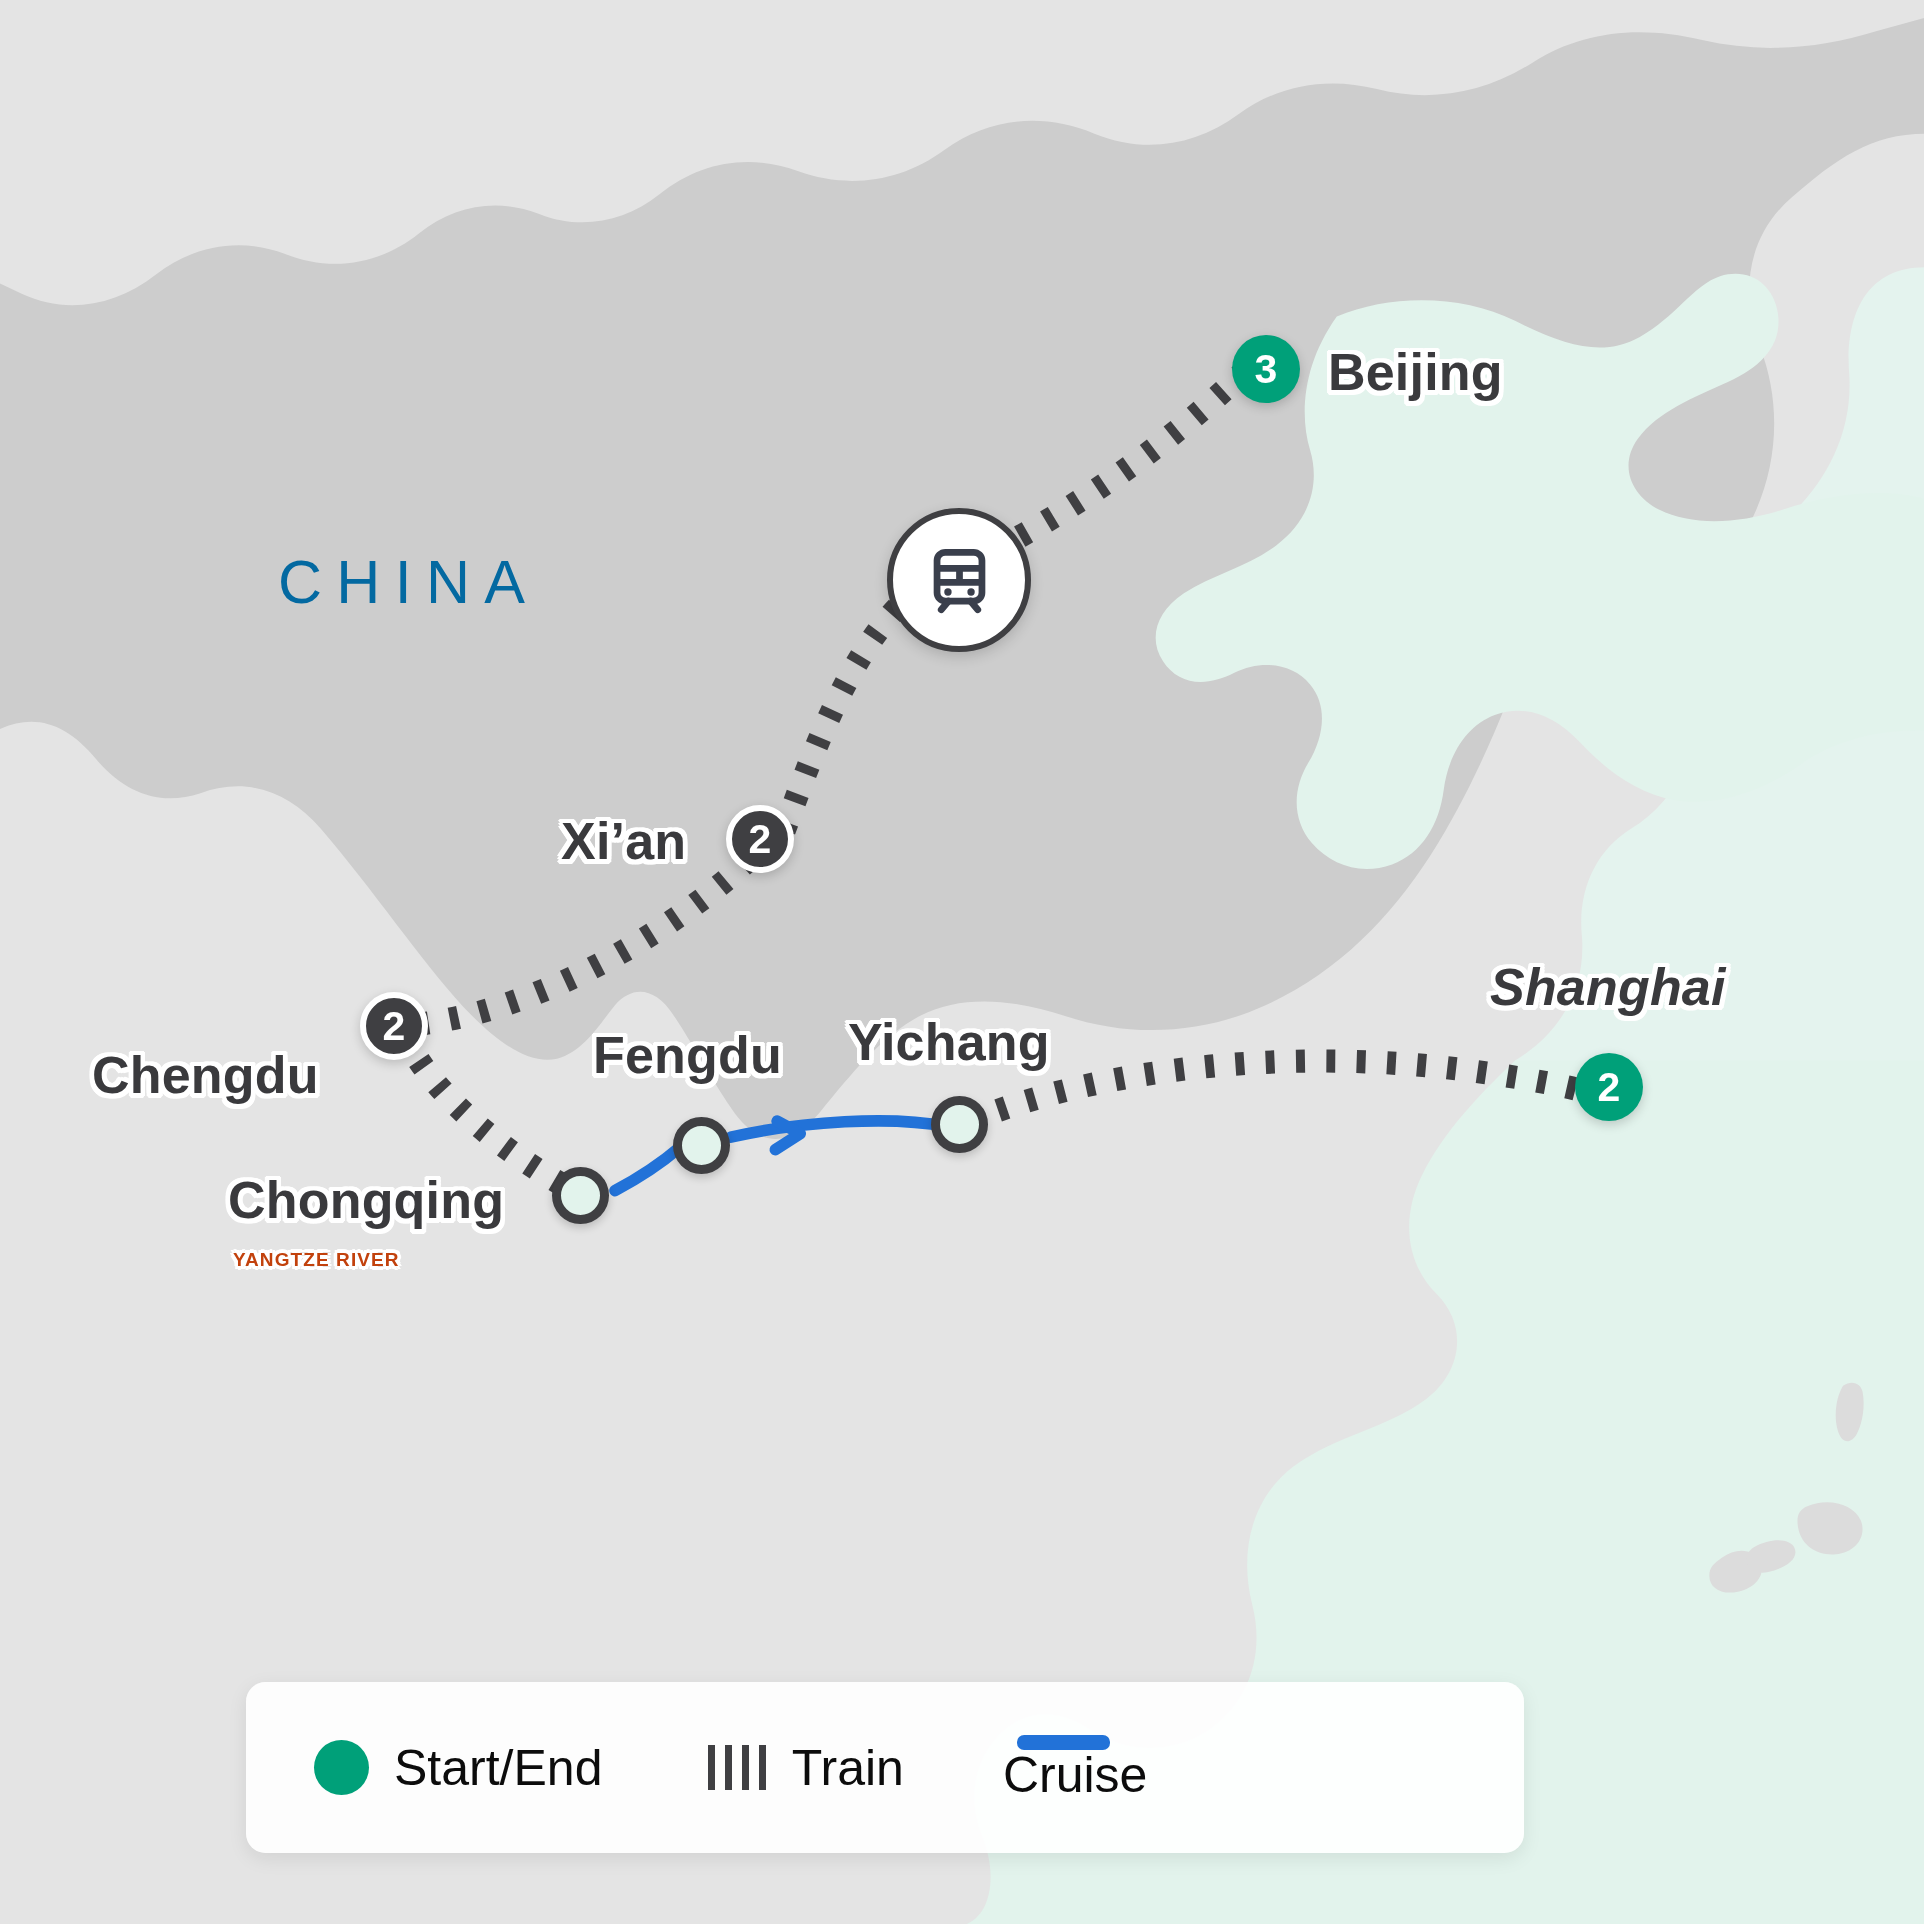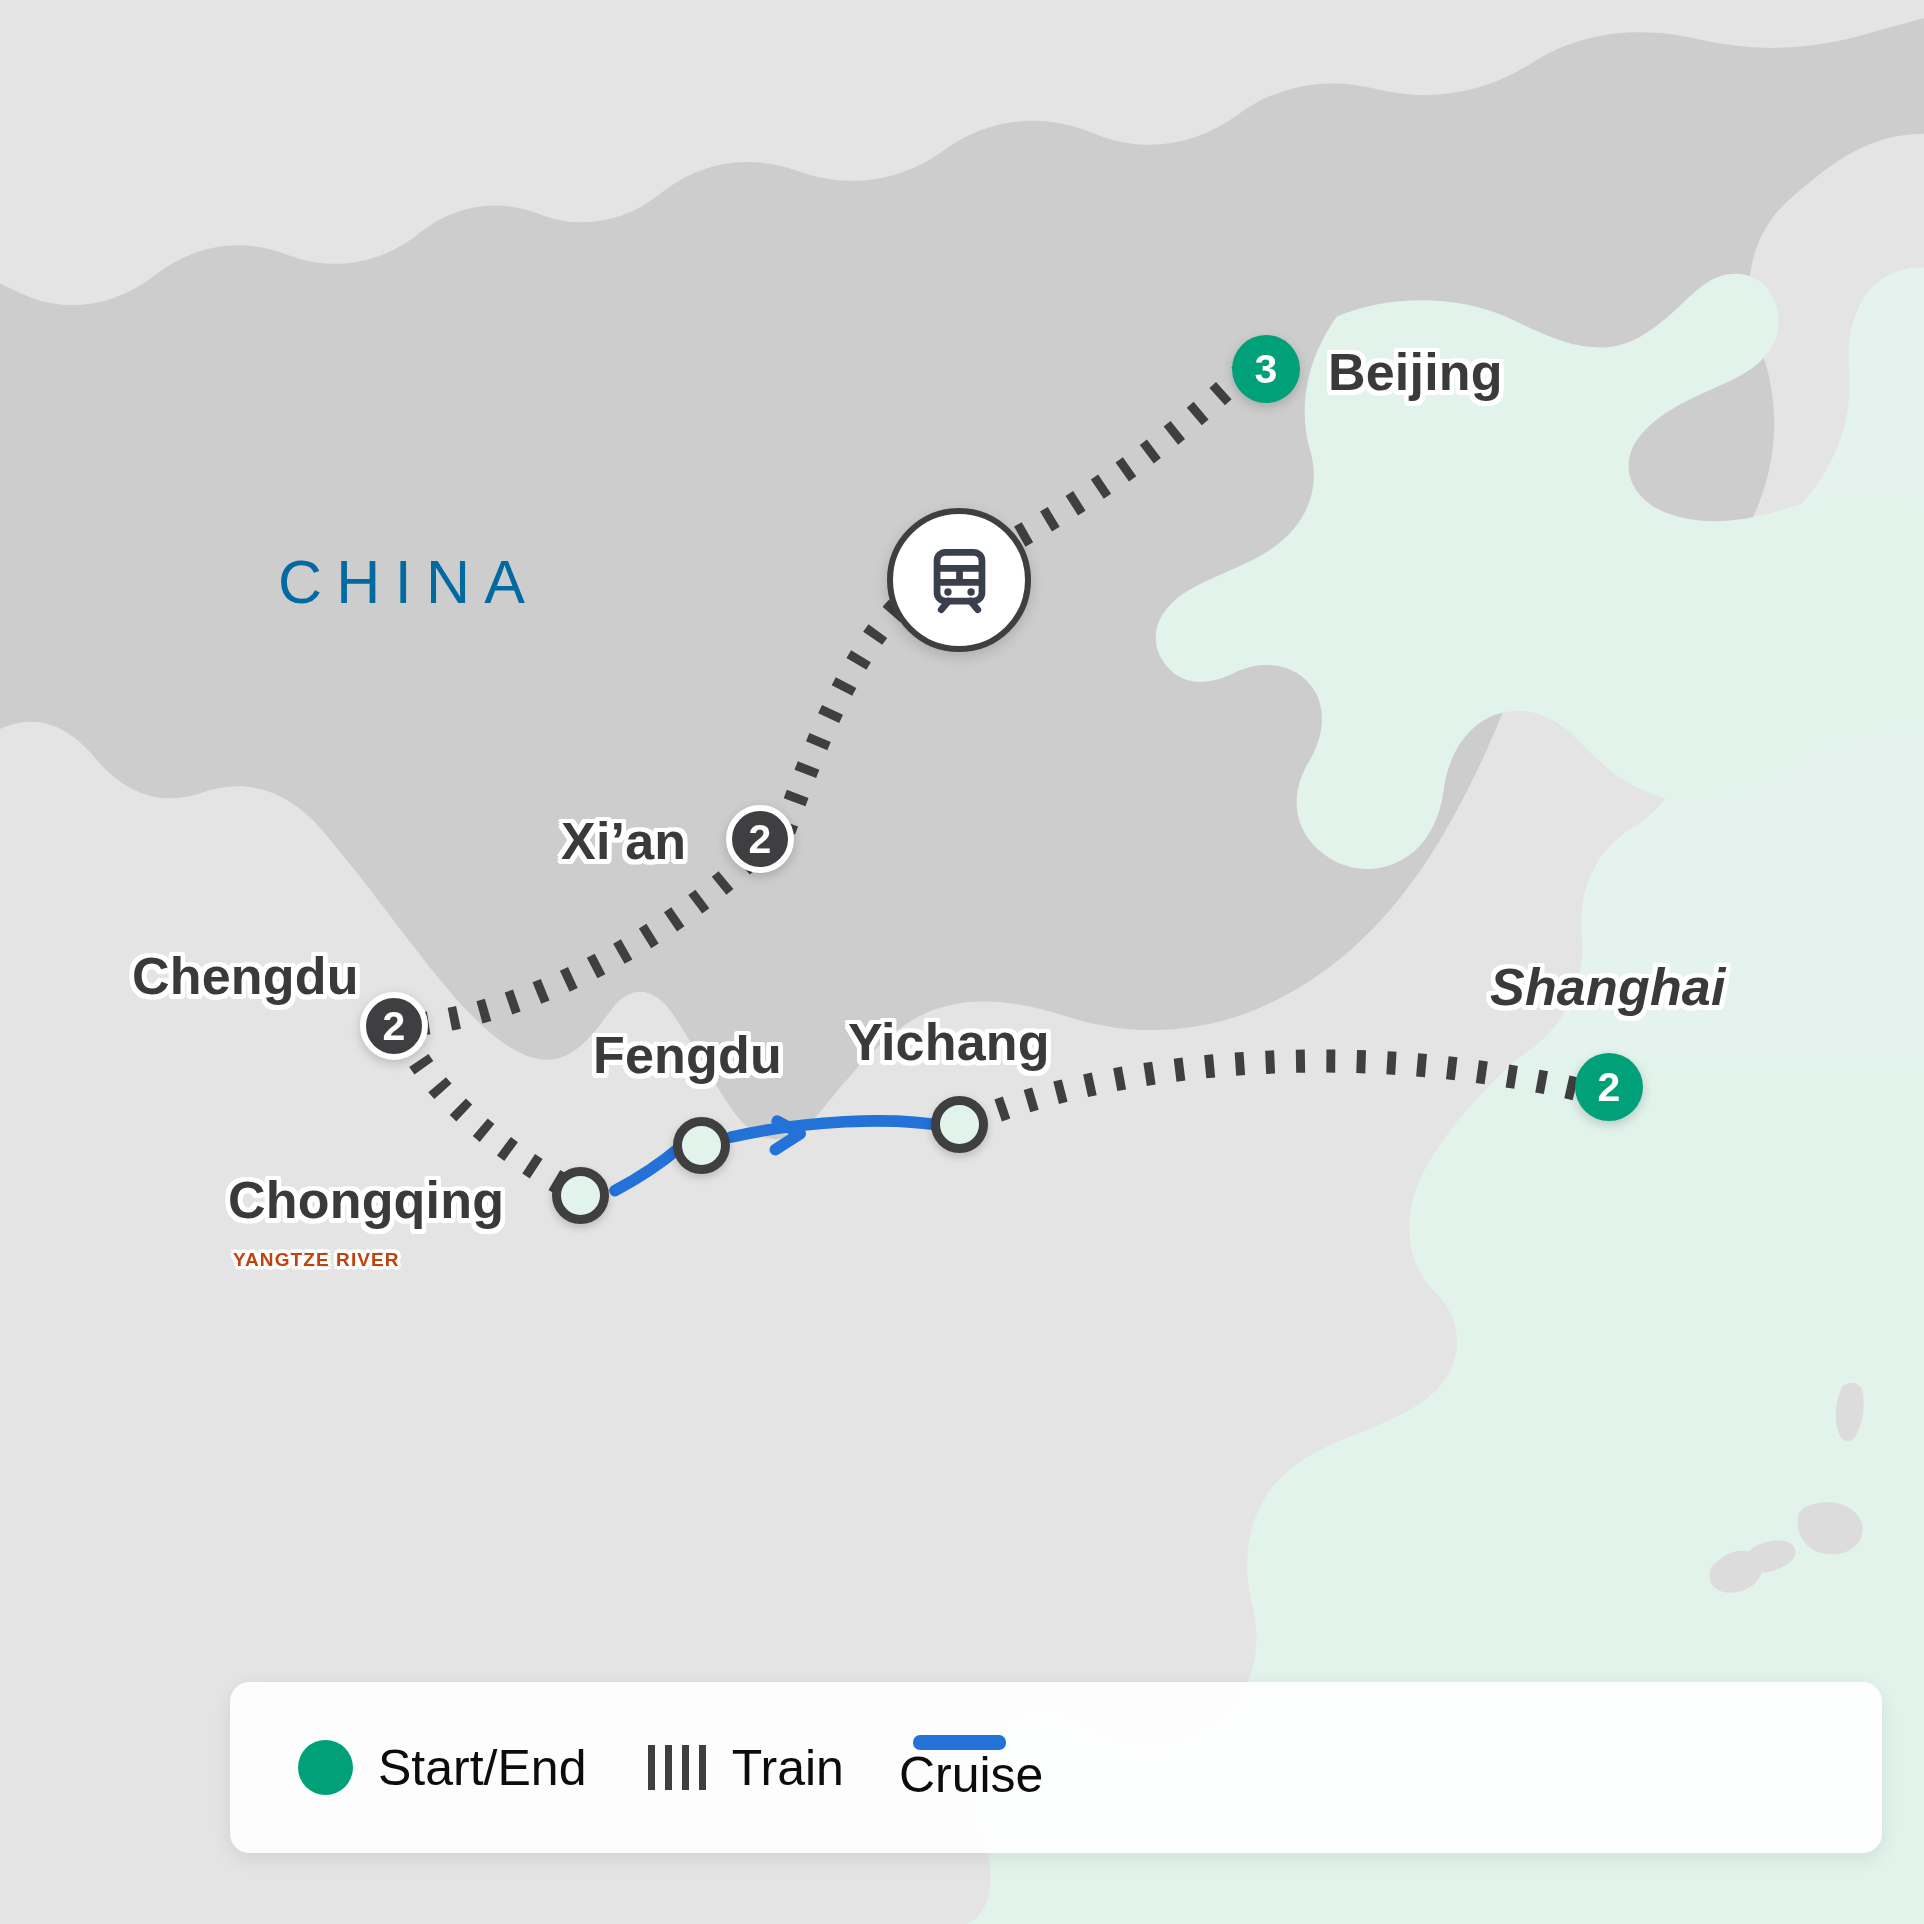--- a/index.html
+++ b/index.html
@@ -71,26 +71,27 @@
   .marker.transport{
     width:144px;height:144px;
     background:#fff;
     border:6.2px solid #3f3f42;
     box-shadow:0 4.5px 14.3px rgba(0,0,0,.16);
   }
 
   
   #legend{
     position:absolute;
-    left:230px;top:1682px;width:1652px;height:171px;
+    left:246px;top:1682px;width:1278px;height:171px;
     background:rgba(255,255,255,.93);
     border-radius:19.6px;
     box-shadow:0 5.3px 19.6px rgba(0,0,0,.08);
     display:flex;align-items:center;
     box-sizing:border-box;
+    gap:44px;
   }
   .legend-item{display:flex;align-items:center;}
   .legend-label{
     font-size:50px;color:#0c0c0c;font-weight:400;
     white-space:nowrap;line-height:1;
   }
   .swatch-green{
     width:55px;height:55px;border-radius:50%;
     background:#00a079;margin-right:25px;flex:0 0 auto;
   }
@@ -213,21 +214,21 @@
   <div class="city-label big" style="left:1328px;top:346px;text-align:center;">Beijing</div>
 
   <div class="marker overnight" style="left:726px;top:805px;">
     <span>2</span>
   </div>
   <div class="city-label big" style="left:561px;top:815px;">Xi’an</div>
 
   <div class="marker overnight" style="left:360px;top:992px;">
     <span>2</span>
   </div>
-  <div class="city-label big" style="left:92px;top:950px;margin-left:40px;">Chengdu</div>
+  <div class="city-label big" style="left:92px;top:1049px;">Chengdu</div>
 
   <div class="marker cruise-stop" style="left:552px;top:1167px;"></div>
   <div class="city-label big" style="left:228px;top:1174px;">Chongqing</div>
   <div class="sub-label" style="left:233px;top:1250px;">YANGTZE RIVER</div>
 
   <div class="marker cruise-stop" style="left:673px;top:1117px;"></div>
   <div class="city-label big" style="left:593px;top:1029px;">Fengdu</div>
 
   <div class="marker cruise-stop" style="left:931px;top:1096px;"></div>
   <div class="city-label big" style="left:848px;top:1016px;">Yichang</div>

